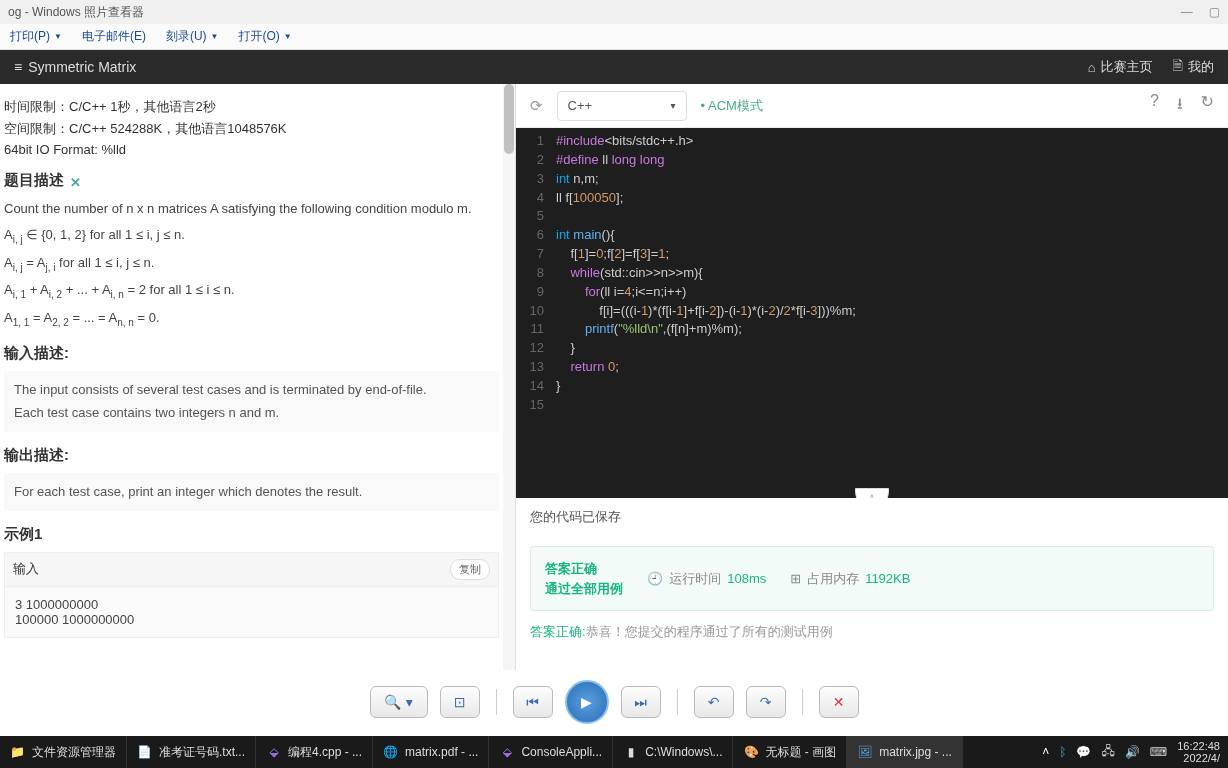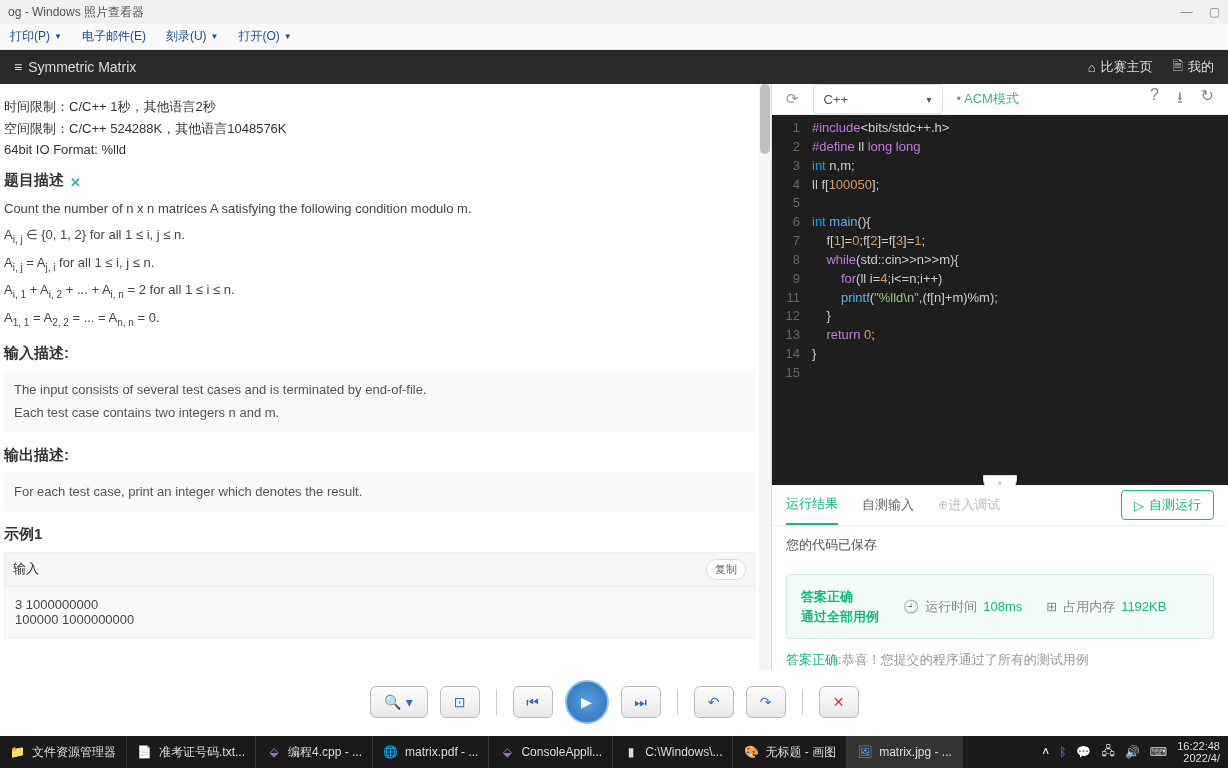--- a/index.html
+++ b/index.html
@@ -13,21 +13,21 @@
 .menubar-item .chev { font-size: 8px; }
 
 
 .dark-header { background: #2a2a2a; height: 34px; display: flex; align-items: center; justify-content: space-between; padding: 0 14px; color: #ddd; }
 .dark-header-left { display: flex; align-items: center; gap: 6px; font-size: 14px; }
 .dark-header-right { display: flex; gap: 20px; align-items: center; font-size: 13px; }
 .dark-header-right span { display: flex; align-items: center; gap: 5px; }
 
 
 .main { display: flex; height: 586px; }
-.left-pane { width: 772px; background: #fff; overflow: hidden; border-right: 1px solid #ddd; position: relative; }
+.left-pane { width: 516px; background: #fff; overflow: hidden; border-right: 1px solid #ddd; position: relative; }
 .scrollbar-v { position: absolute; right: 0; top: 0; width: 12px; height: 100%; background: #f5f5f5; }
 .scrollbar-thumb { position: absolute; right: 1px; top: 0; width: 10px; height: 70px; background: #c0c0c0; border-radius: 5px; }
 .left-content { padding: 10px 16px 10px 4px; color: #333; }
 .left-content p { margin: 4px 0; font-size: 13px; }
 .section-title { font-size: 15px; font-weight: bold; color: #333; margin: 14px 0 8px; display: flex; align-items: flex-end; gap: 6px; }
 .x-icon { color: #4aa; font-size: 13px; }
 .desc-text { color: #444; line-height: 1.7; }
 .mono-block { background: #f9f9f9; font-family: Consolas, monospace; font-size: 13px; padding: 8px 10px; color: #555; line-height: 1.7; }
 .example-head { display: flex; justify-content: space-between; align-items: center; background: #f6f6f6; padding: 6px 8px; border: 1px solid #eee; }
 .copy-btn { border: 1px solid #ddd; padding: 2px 8px; font-size: 11px; color: #666; background: #fff; border-radius: 10px; cursor: pointer; }
@@ -220,20 +220,24 @@
         </div>
 <div class="code-line">
           <span class="lineno">8</span>
           <span class="code">    <span class="kw">while</span>(std::cin&gt;&gt;n&gt;&gt;m){</span>
         </div>
 <div class="code-line">
           <span class="lineno">9</span>
           <span class="code">        <span class="kw">for</span>(ll i=<span class="num">4</span>;i&lt;=n;i++)</span>
         </div>
 <div class="code-line">
+          <span class="lineno">10</span>
+          <span class="code">            f[i]=(((i-<span class="num">1</span>)*(f[i-<span class="num">1</span>]+f[i-<span class="num">2</span>])-(i-<span class="num">1</span>)*(i-<span class="num">2</span>)/<span class="num">2</span>*f[i-<span class="num">3</span>]))%m;</span>
+        </div>
+<div class="code-line">
           <span class="lineno">11</span>
           <span class="code">        <span class="fn">printf</span>(<span class="str">"%lld\n"</span>,(f[n]+m)%m);</span>
         </div>
 <div class="code-line">
           <span class="lineno">12</span>
           <span class="code">    }</span>
         </div>
 <div class="code-line">
           <span class="lineno">13</span>
           <span class="code">    <span class="kw">return</span> <span class="num">0</span>;</span>
@@ -242,29 +246,20 @@
           <span class="lineno">14</span>
           <span class="code">}</span>
         </div>
 <div class="code-line">
           <span class="lineno">15</span>
           <span class="code"></span>
         </div>
       <div class="collapse-handle">˄</div>
     </div>
 
-    <div class="result-tabs">
-      <div class="result-tab active">运行结果</div>
-      <div class="result-tab">自测输入</div>
-      <div class="result-tab disabled">⊕<span>进入调试</span></div>
-      <div class="selftest-btn">
-        <span>▷</span>
-        <span>自测运行</span>
-      </div>
-    </div>
 
     <div class="result-body">
       <div>您的代码已保存</div>
       <div class="result-card">
         <div class="bold">
           <div>答案正确</div>
           <div>通过全部用例</div>
         </div>
         <div class="result-meta">
           <span>🕘</span>

